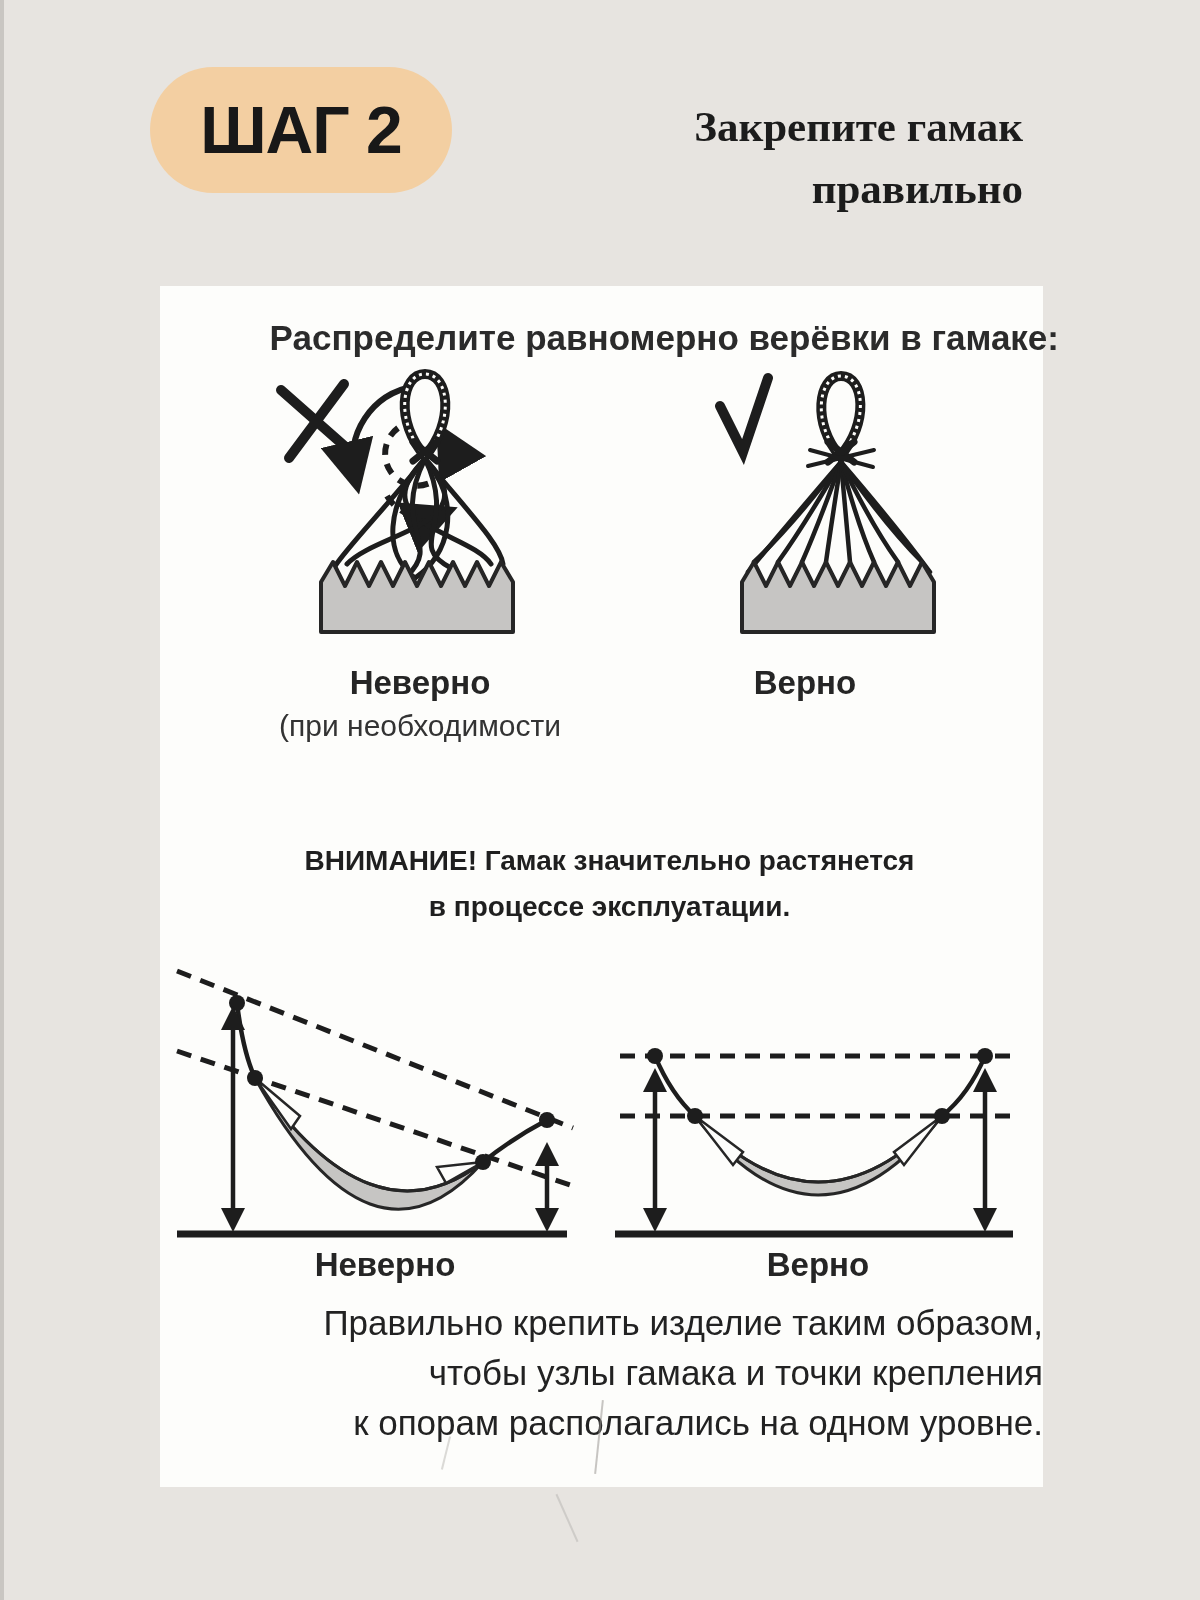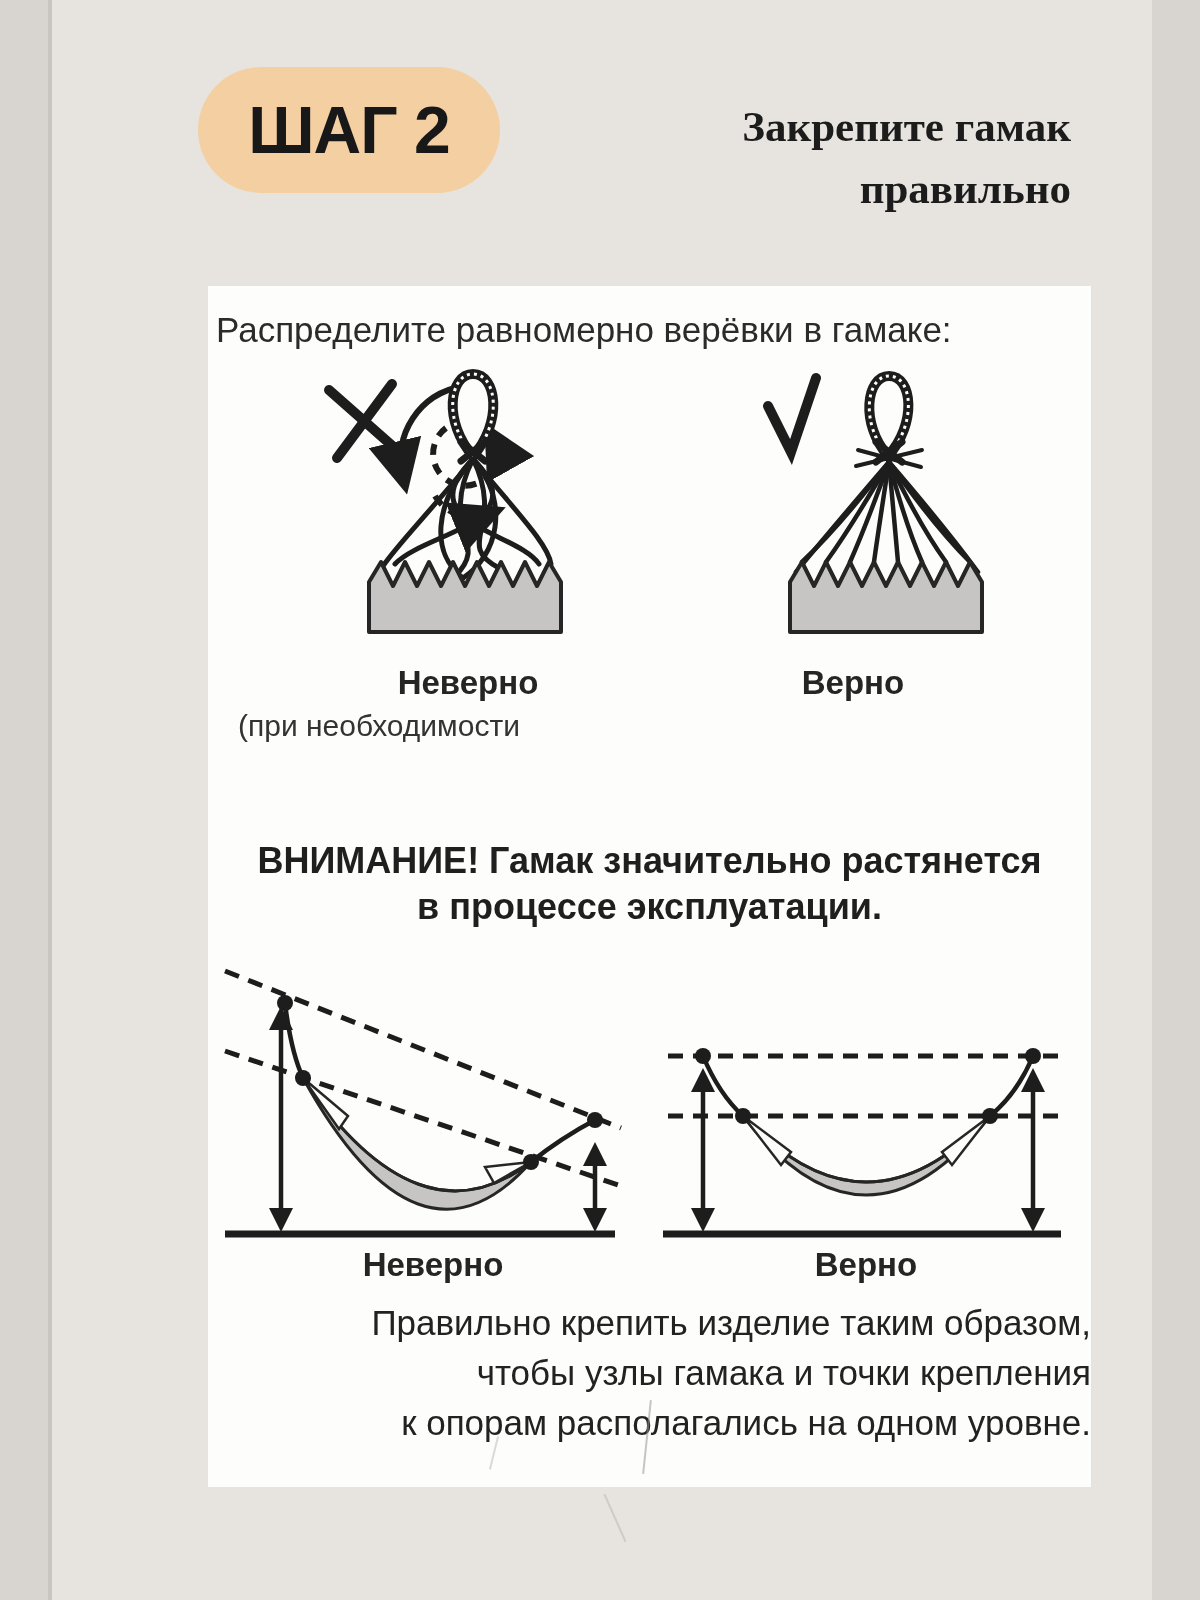--- a/index.html
+++ b/index.html
@@ -1,17 +1,17 @@
 <!DOCTYPE html>
 <html><head>
 <meta charset="utf-8">
 <style>
   html,body{margin:0;padding:0;background:#d8d5d1;}
   .page{
-    position:relative;width:1104px;height:1600px;margin:0 auto;
+    position:relative;width:1200px;height:1600px;margin:0 auto;
     background:#e7e4e0;overflow:hidden;
     font-family:"Liberation Sans", sans-serif;color:#222;
   }
   .page-edge{position:absolute;left:0;top:0;width:4px;height:1600px;background:#bcb9b5;opacity:.7;}
   .step-badge{
     position:absolute;left:150px;top:67px;width:302px;height:126px;
     background:#f3cfa2;border-radius:64px;
     display:flex;align-items:center;justify-content:center;
   }
   .step-badge span{
@@ -20,39 +20,39 @@
   .page-title{
     position:absolute;left:478px;top:96px;width:545px;margin:0;
     font-family:"Liberation Serif", serif;font-weight:700;
     font-size:43px;line-height:62px;color:#1c1c1c;text-align:right;
   }
   .card{
     position:absolute;left:160px;top:286px;width:883px;height:1201px;
     background:#fdfdfb;
   }
   .card-title{
-    position:absolute;left:0;top:16px;width:100%;margin:8px;text-align:left;
-    font-size:35px;font-weight:normal;color:#2b2b2b;
+    position:absolute;left:0;top:16px;width:100%;margin:16px;text-align:right;
+    font-size:35px;font-weight:bold;color:#2b2b2b;
   }
   .illus{position:absolute;}
   .illus-knot-wrong{left:95px;top:78px;width:320px;height:300px;}
   .illus-knot-right{left:520px;top:78px;width:320px;height:300px;}
   .cap{
     position:absolute;text-align:center;font-weight:bold;
     font-size:33px;color:#252525;
   }
   .cap-knot-wrong{left:60px;top:378px;width:400px;}
   .cap-knot-right{left:480px;top:378px;width:330px;}
   .note{
-    position:absolute;left:30px;top:420px;width:460px;
+    position:absolute;left:30px;top:420px;width:460px;text-align:center;
     font-size:30px;line-height:39px;color:#333;
   }
   .warning{
-    position:absolute;left:0;top:552px;width:100%;text-align:center;
-    font-size:36px;font-weight:bold;line-height:46px;color:#1f1f1f;
+    position:absolute;left:8px;top:552px;width:100%;text-align:center;
+    font-size:28px;font-weight:bold;line-height:46px;color:#1f1f1f;
   }
   .illus-level-wrong{left:5px;top:660px;width:420px;height:300px;}
   .illus-level-right{left:445px;top:660px;width:420px;height:300px;}
   .cap-level-wrong{left:25px;top:960px;width:400px;}
   .cap-level-right{left:458px;top:960px;width:400px;}
   .footer-text{
     position:absolute;left:0;top:1012px;width:100%;text-align:right;
     font-size:35px;line-height:50px;color:#222;
   }
   .artifact{position:absolute;background:#9a9793;}

